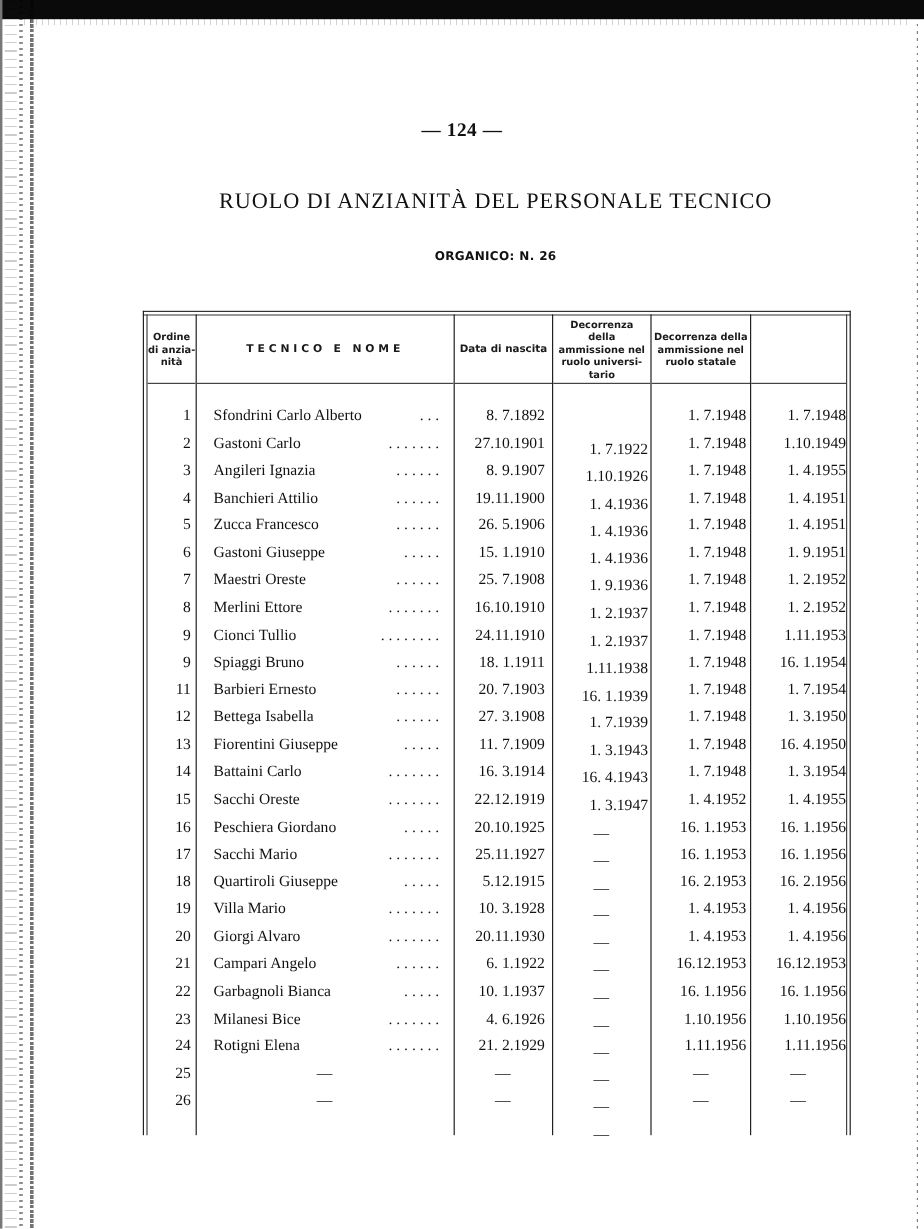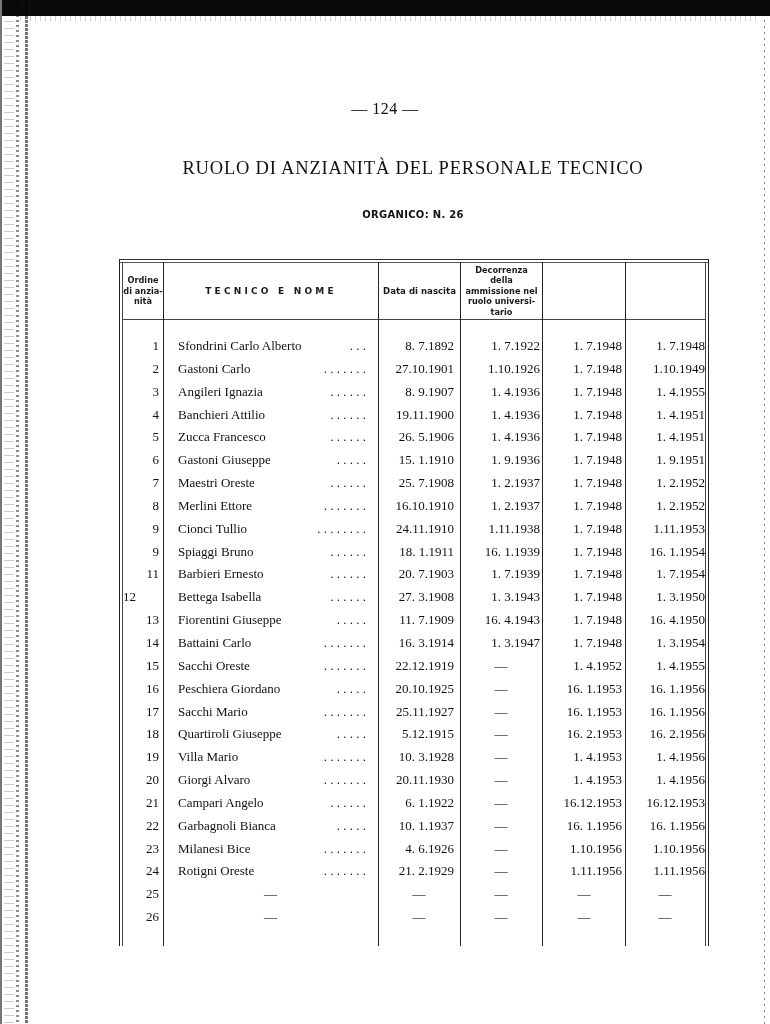--- a/index.html
+++ b/index.html
@@ -36,20 +36,21 @@
     }
     .right-edge {
       position: absolute; left: 764px; top: 14px; width: 1px; height: 1010px;
       background: repeating-linear-gradient(180deg, rgba(0,0,0,0.5) 0 2px, transparent 2px 6px);
     }
 
     .page-number {
       position: absolute; left: 0; width: 770px; top: 100px;
       text-align: center; font-size: 16px; letter-spacing: 0.5px;
       font-family: "Liberation Serif", serif;
+      font-weight: bold;
     }
     .title {
       position: absolute; left: 0; width: 826px; top: 158px;
       text-align: center; font-size: 18.5px; letter-spacing: 0.8px;
       font-family: "Liberation Serif", serif;
     }
     .subtitle {
       position: absolute; left: 0; width: 826px; top: 209px;
       text-align: center; font-size: 10px; font-weight: bold;
       font-family: "DejaVu Sans", sans-serif; letter-spacing: 0.3px;
@@ -106,21 +107,21 @@
       position: relative; height: 22.85px;
       font-family: "Liberation Serif", serif; font-size: 13px;
     }
     .row span {
       position: absolute; top: 3px; white-space: pre;
     }
     .c-num { left: 4px; width: 56px; text-align: right; padding-right: 0; }
     .c-name { left: 59px; width: 200px; font-family: Liberation Serif, serif; }
     .c-dots { left: 0; width: 250px; text-align: right; letter-spacing: 0; }
     .c-birth { left: 259px; width: 76px; text-align: right; }
-    .c-univ { left: 341px; width: 80px; text-align: right; }
+    .c-univ { left: 341px; width: 80px; text-align: right; margin-top: 28px; }
     .c-stat { left: 423px; width: 80px; text-align: right; }
     .c-grado { left: 506px; width: 80px; text-align: right; }
     .dash { text-align: center !important; }
     .c-univ.dash { left: 341px; width: 82px; }
     .c-birth.dash { left: 259px; width: 82px; }
     .c-stat.dash { left: 423px; width: 84px; }
     .c-grado.dash { left: 506px; width: 80px; }
     .c-name.dash { left: 44px; width: 215px; text-align: center; }
   </style>
 </head>
@@ -154,20 +155,21 @@
   <div class="hdr-line" style="left:45px;width:214px"></div>
   <div class="hdr-line" style="left:260px;width:81px"></div>
   <div class="hdr-line" style="left:342px;width:81px"></div>
   <div class="hdr-line" style="left:424px;width:82px"></div>
   <div class="hdr-line" style="left:507px;width:79px"></div>
 
   <div class="hcell" style="left:4px;width:40px">Ordine di anzia- nità</div>
   <div class="hcell spaced" style="left:45px;width:214px">TECNICO E NOME</div>
   <div class="hcell normal" style="left:260px;width:81px">Data di nascita</div>
   <div class="hcell" style="left:342px;width:81px;padding:0 2px;box-sizing:border-box">Decorrenza della ammissione nel ruolo universi- tario</div>
+  <div class="hcell" style="left:424px;width:82px;padding:0 2px;box-sizing:border-box">Decorrenza della ammissione nel ruolo statale</div>
 
   <div class="rows" id="rows">
       <div class="row">
         <span class="c-num" style="width: 36px; text-align: right;">1</span>
         <span class="c-name">Sfondrini Carlo Alberto</span>
         <span class="c-dots" style="left: 0px; width: 247px;">. . .</span>
         <span class="c-birth">8. 7.1892</span>
         <span class="c-univ">1. 7.1922</span>
         <span class="c-stat">1. 7.1948</span>
         <span class="c-grado">1. 7.1948</span>
@@ -256,21 +258,21 @@
       <div class="row">
         <span class="c-num" style="width: 36px; text-align: right;">11</span>
         <span class="c-name">Barbieri Ernesto</span>
         <span class="c-dots" style="left: 0px; width: 247px;">. . . . . .</span>
         <span class="c-birth">20. 7.1903</span>
         <span class="c-univ">1. 7.1939</span>
         <span class="c-stat">1. 7.1948</span>
         <span class="c-grado">1. 7.1954</span>
       </div>
       <div class="row">
-        <span class="c-num" style="width: 36px; text-align: left;">12</span>
+        <span class="c-num" style="width: 36px; text-align: right;">12</span>
         <span class="c-name">Bettega Isabella</span>
         <span class="c-dots" style="left: 0px; width: 247px;">. . . . . .</span>
         <span class="c-birth">27. 3.1908</span>
         <span class="c-univ">1. 3.1943</span>
         <span class="c-stat">1. 7.1948</span>
         <span class="c-grado">1. 3.1950</span>
       </div>
       <div class="row">
         <span class="c-num" style="width: 36px; text-align: right;">13</span>
         <span class="c-name">Fiorentini Giuseppe</span>
@@ -365,21 +367,21 @@
         <span class="c-num" style="width: 36px; text-align: right;">23</span>
         <span class="c-name">Milanesi Bice</span>
         <span class="c-dots" style="left: 0px; width: 247px;">. . . . . . .</span>
         <span class="c-birth">4. 6.1926</span>
         <span class="c-univ dash">—</span>
         <span class="c-stat">1.10.1956</span>
         <span class="c-grado">1.10.1956</span>
       </div>
       <div class="row">
         <span class="c-num" style="width: 36px; text-align: right;">24</span>
-        <span class="c-name">Rotigni Oreste</span>
+        <span class="c-name">Rotigni Elena</span>
         <span class="c-dots" style="left: 0px; width: 247px;">. . . . . . .</span>
         <span class="c-birth">21. 2.1929</span>
         <span class="c-univ dash">—</span>
         <span class="c-stat">1.11.1956</span>
         <span class="c-grado">1.11.1956</span>
       </div>
       <div class="row">
         <span class="c-num" style="width: 36px; text-align: right;">25</span>
         <span class="c-name dash">—</span>
         <span class="c-dots"></span>

